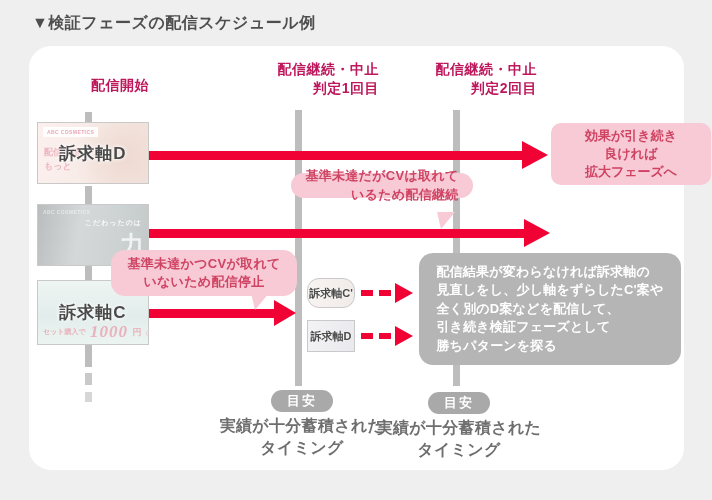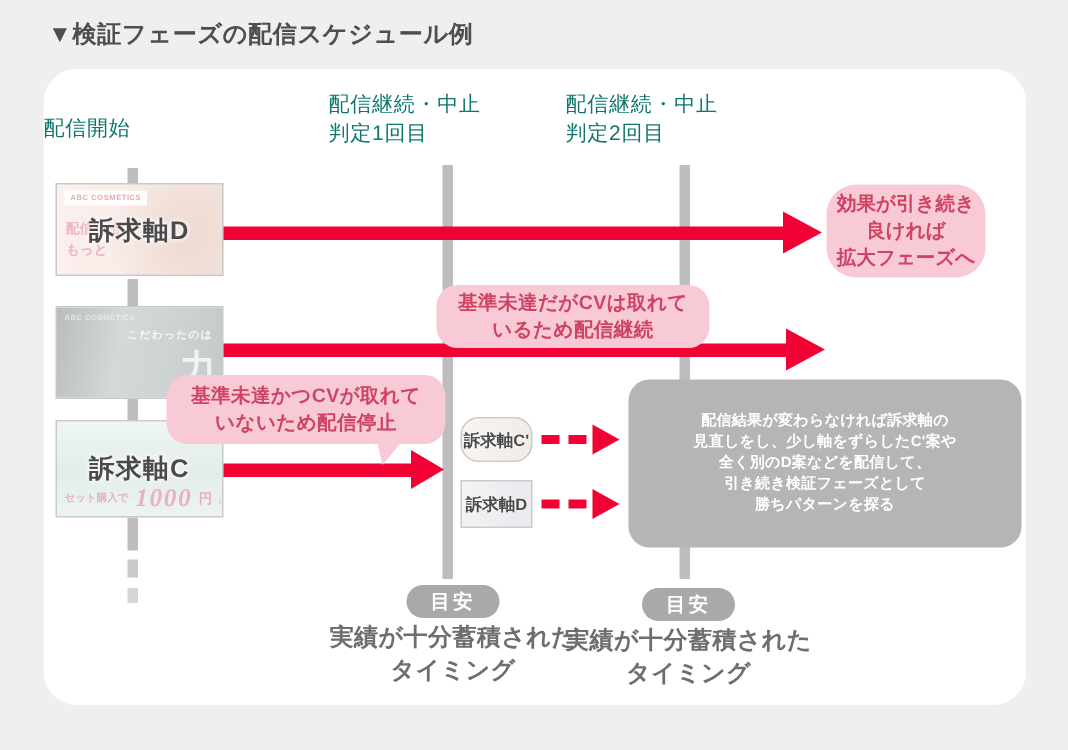--- a/index.html
+++ b/index.html
@@ -17,22 +17,22 @@
     left:32px;top:13px;font-size:16px;font-weight:800;
     color:#4e4e4e;letter-spacing:.5px;
   }
   .canvas{
     left:29px;top:46px;width:655px;height:424px;
     background:#ffffff;border-radius:22px;
   }
 
   
   .col-header{
-    font-size:14px;font-weight:400;color:#0f766e;
-    text-align:left;line-height:1.35;letter-spacing:.5px;
+    font-size:14px;font-weight:700;color:#be185d;
+    text-align:right;line-height:1.35;letter-spacing:.5px;
   }
   .h1{left:0;top:30px;width:120px;}
   .h2{left:190px;top:14px;width:160px;}
   .h3{left:348px;top:14px;width:160px;}
 
   
   .vline{width:7px;background:var(--line-gray,#bdbdbd);}
   .l2{left:266px;top:64px;height:276px;}
   .l3{left:424px;top:64px;height:276px;}
   .vseg{left:56px;width:7px;background:var(--line-gray,#bdbdbd);}
@@ -133,38 +133,38 @@
   .bubble{
     background:var(--bubble-bg,#f7cad5);border-radius:14px;z-index:6;
     color:var(--bubble-text,#cf4363);font-size:13px;font-weight:800;
     text-align:center;display:flex;align-items:center;justify-content:center;
     line-height:1.4;letter-spacing:.3px;
   }
   .bubble-stop{left:82px;top:204px;width:186px;height:46px;}
   .tail-stop{left:222px;top:247px;width:0;height:0;z-index:6;
     border-top:17px solid var(--bubble-bg,#f7cad5);
     border-left:4px solid transparent;border-right:14px solid transparent;}
-  .bubble-cont{left:262px;top:144px;width:182px;height:42px;}
+  .bubble-cont{left:262px;top:127px;width:182px;height:25px;text-align:right;}
   .tail-cont{left:408px;top:166px;width:0;height:0;z-index:6;
     border-top:17px solid var(--bubble-bg,#f7cad5);
     border-left:4px solid transparent;border-right:14px solid transparent;}
 
   
   .outcome{
-    left:522px;top:77px;width:106px;height:62px;border-radius:20px;
+    left:522px;top:77px;width:160px;height:62px;border-radius:10px;
     background:var(--bubble-bg,#f7cad5);color:var(--bubble-text,#cf4363);
     font-size:13px;font-weight:800;text-align:center;line-height:1.4;
     display:flex;align-items:center;justify-content:center;z-index:6;
   }
 
   
   .graybox{
     left:390px;top:207px;width:262px;height:112px;border-radius:14px;
     background:var(--gray-box-bg,#b5b5b5);color:#ffffff;
-    font-size:10px;font-weight:800;text-align:center;line-height:1.42;
+    font-size:13px;font-weight:800;text-align:left;line-height:1.42;
     display:flex;align-items:center;justify-content:center;z-index:4;
     letter-spacing:.2px;
   }
 
   
   .pill{
     width:62px;height:22px;border-radius:11px;background:#a9a9a9;
     color:#fff;font-size:13px;font-weight:800;text-align:center;
     line-height:22px;z-index:3;letter-spacing:2px;
   }

